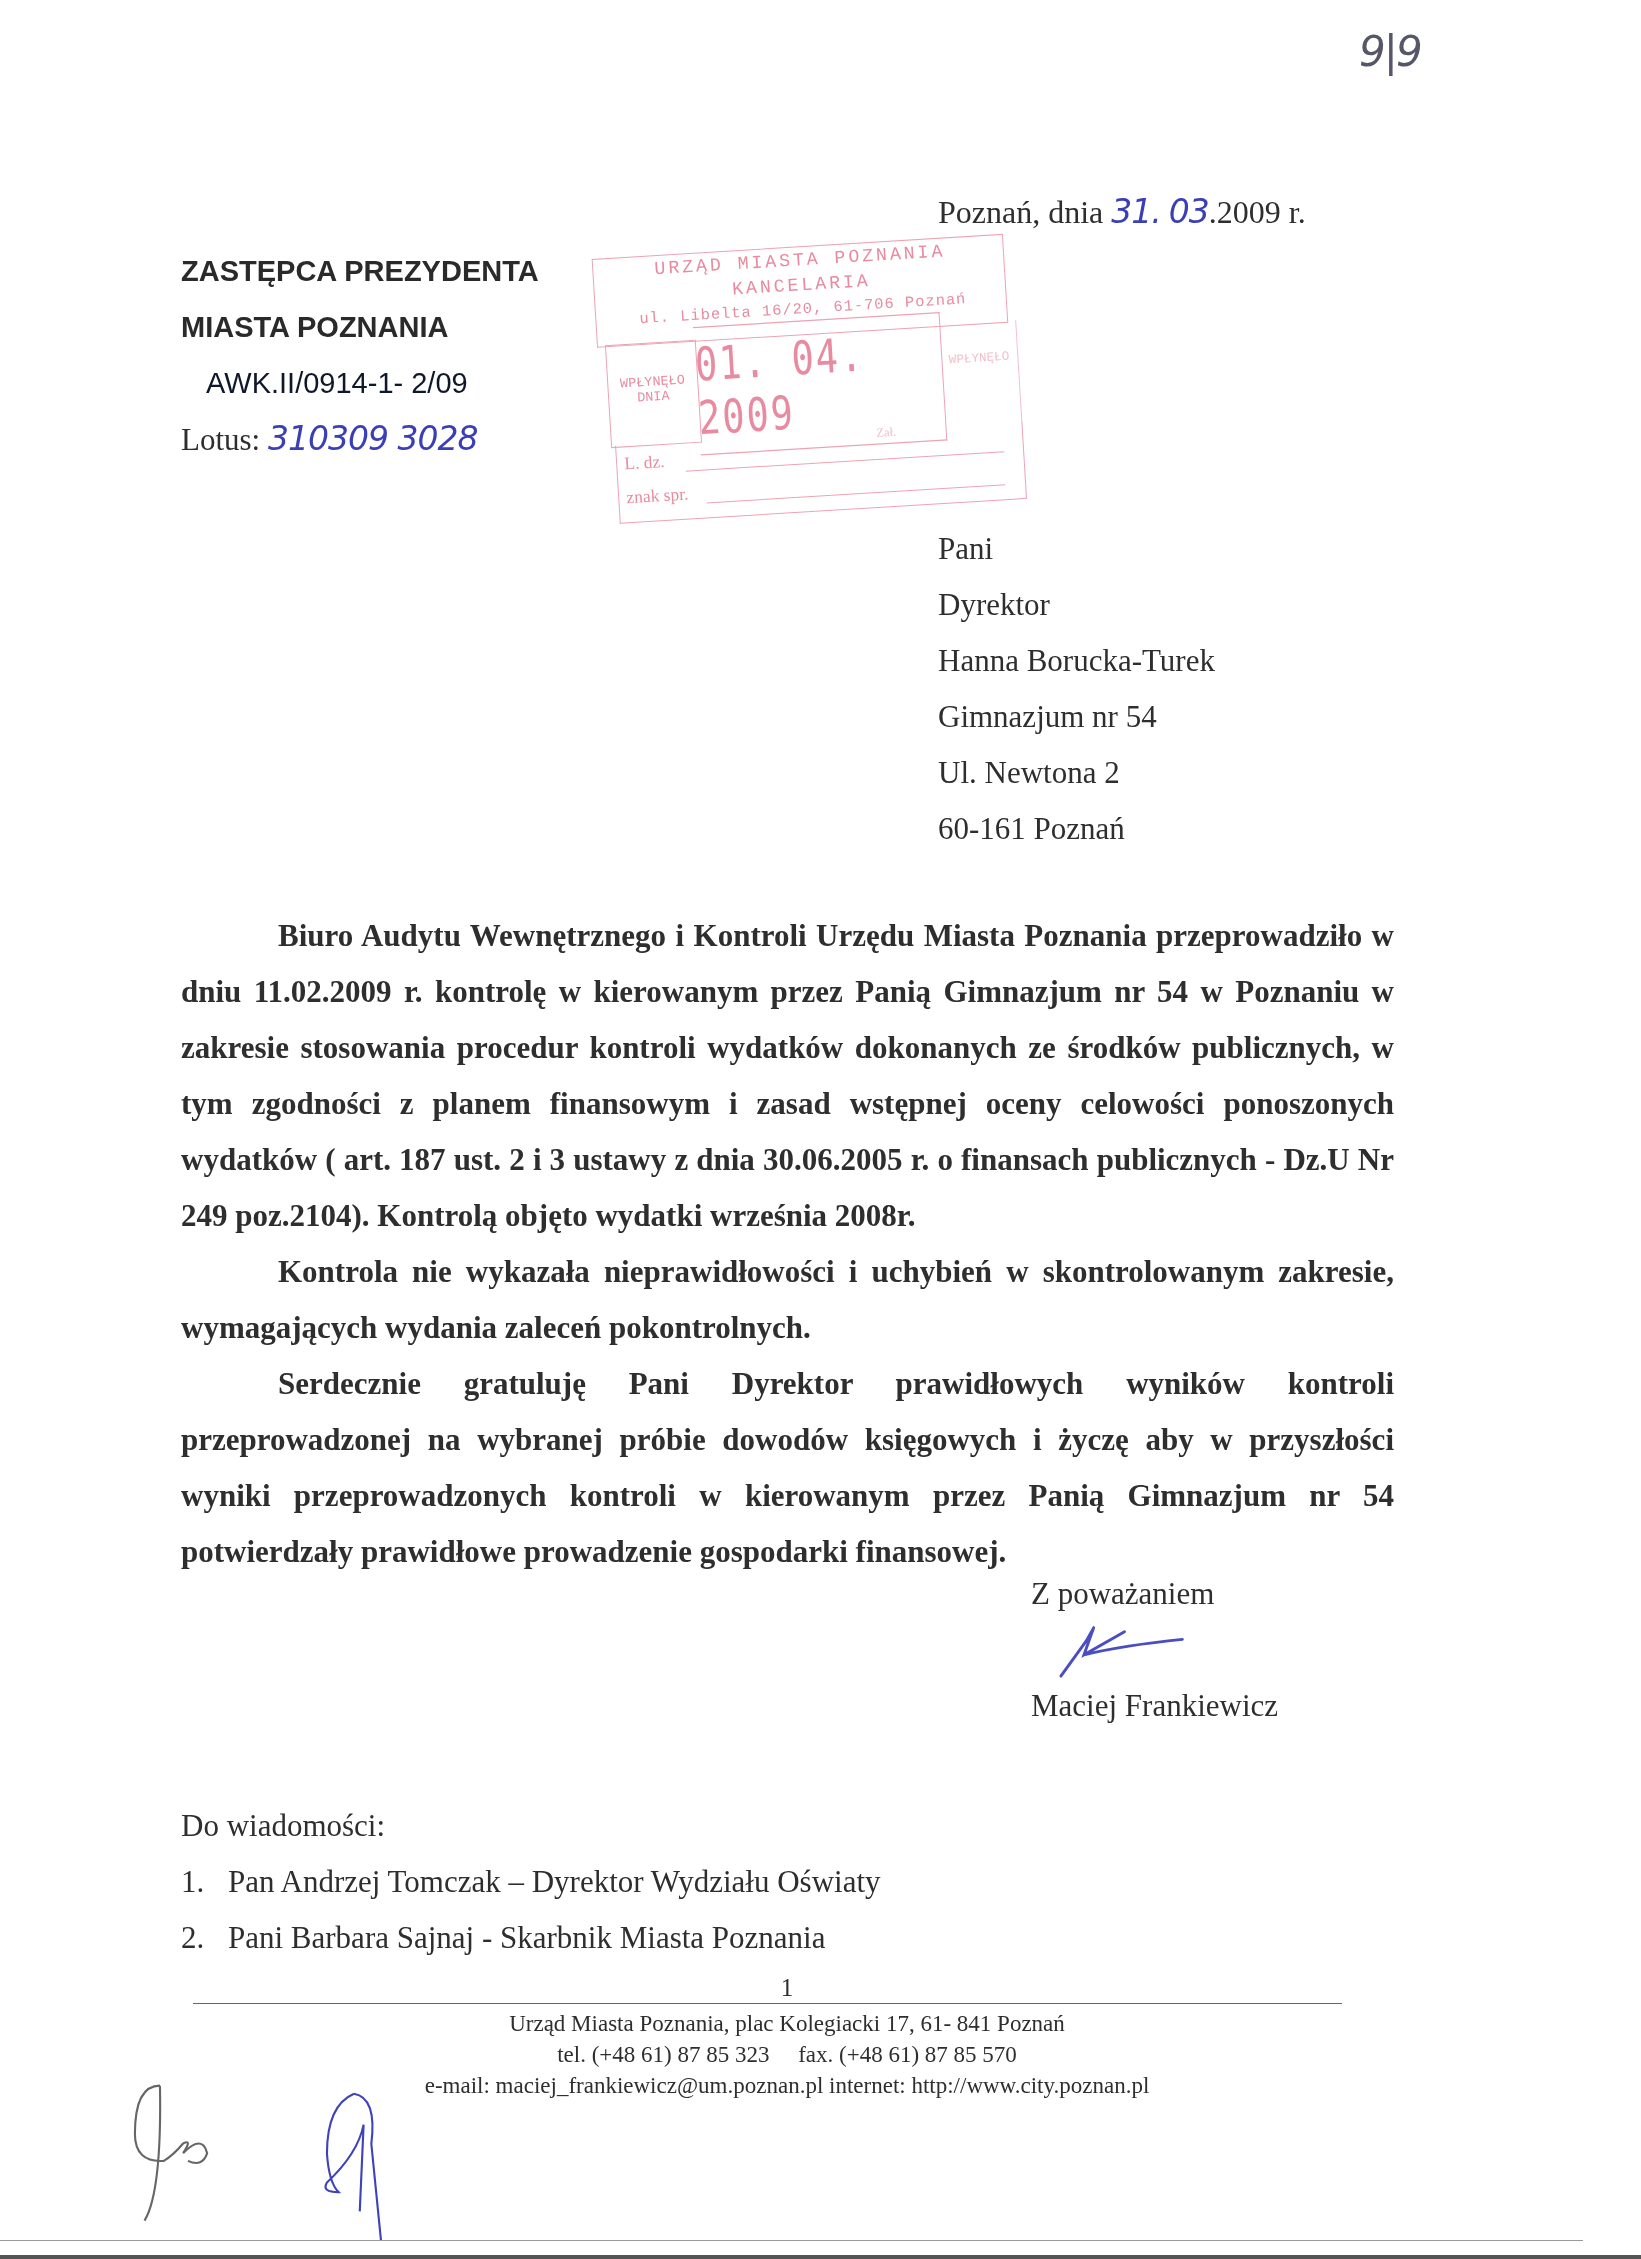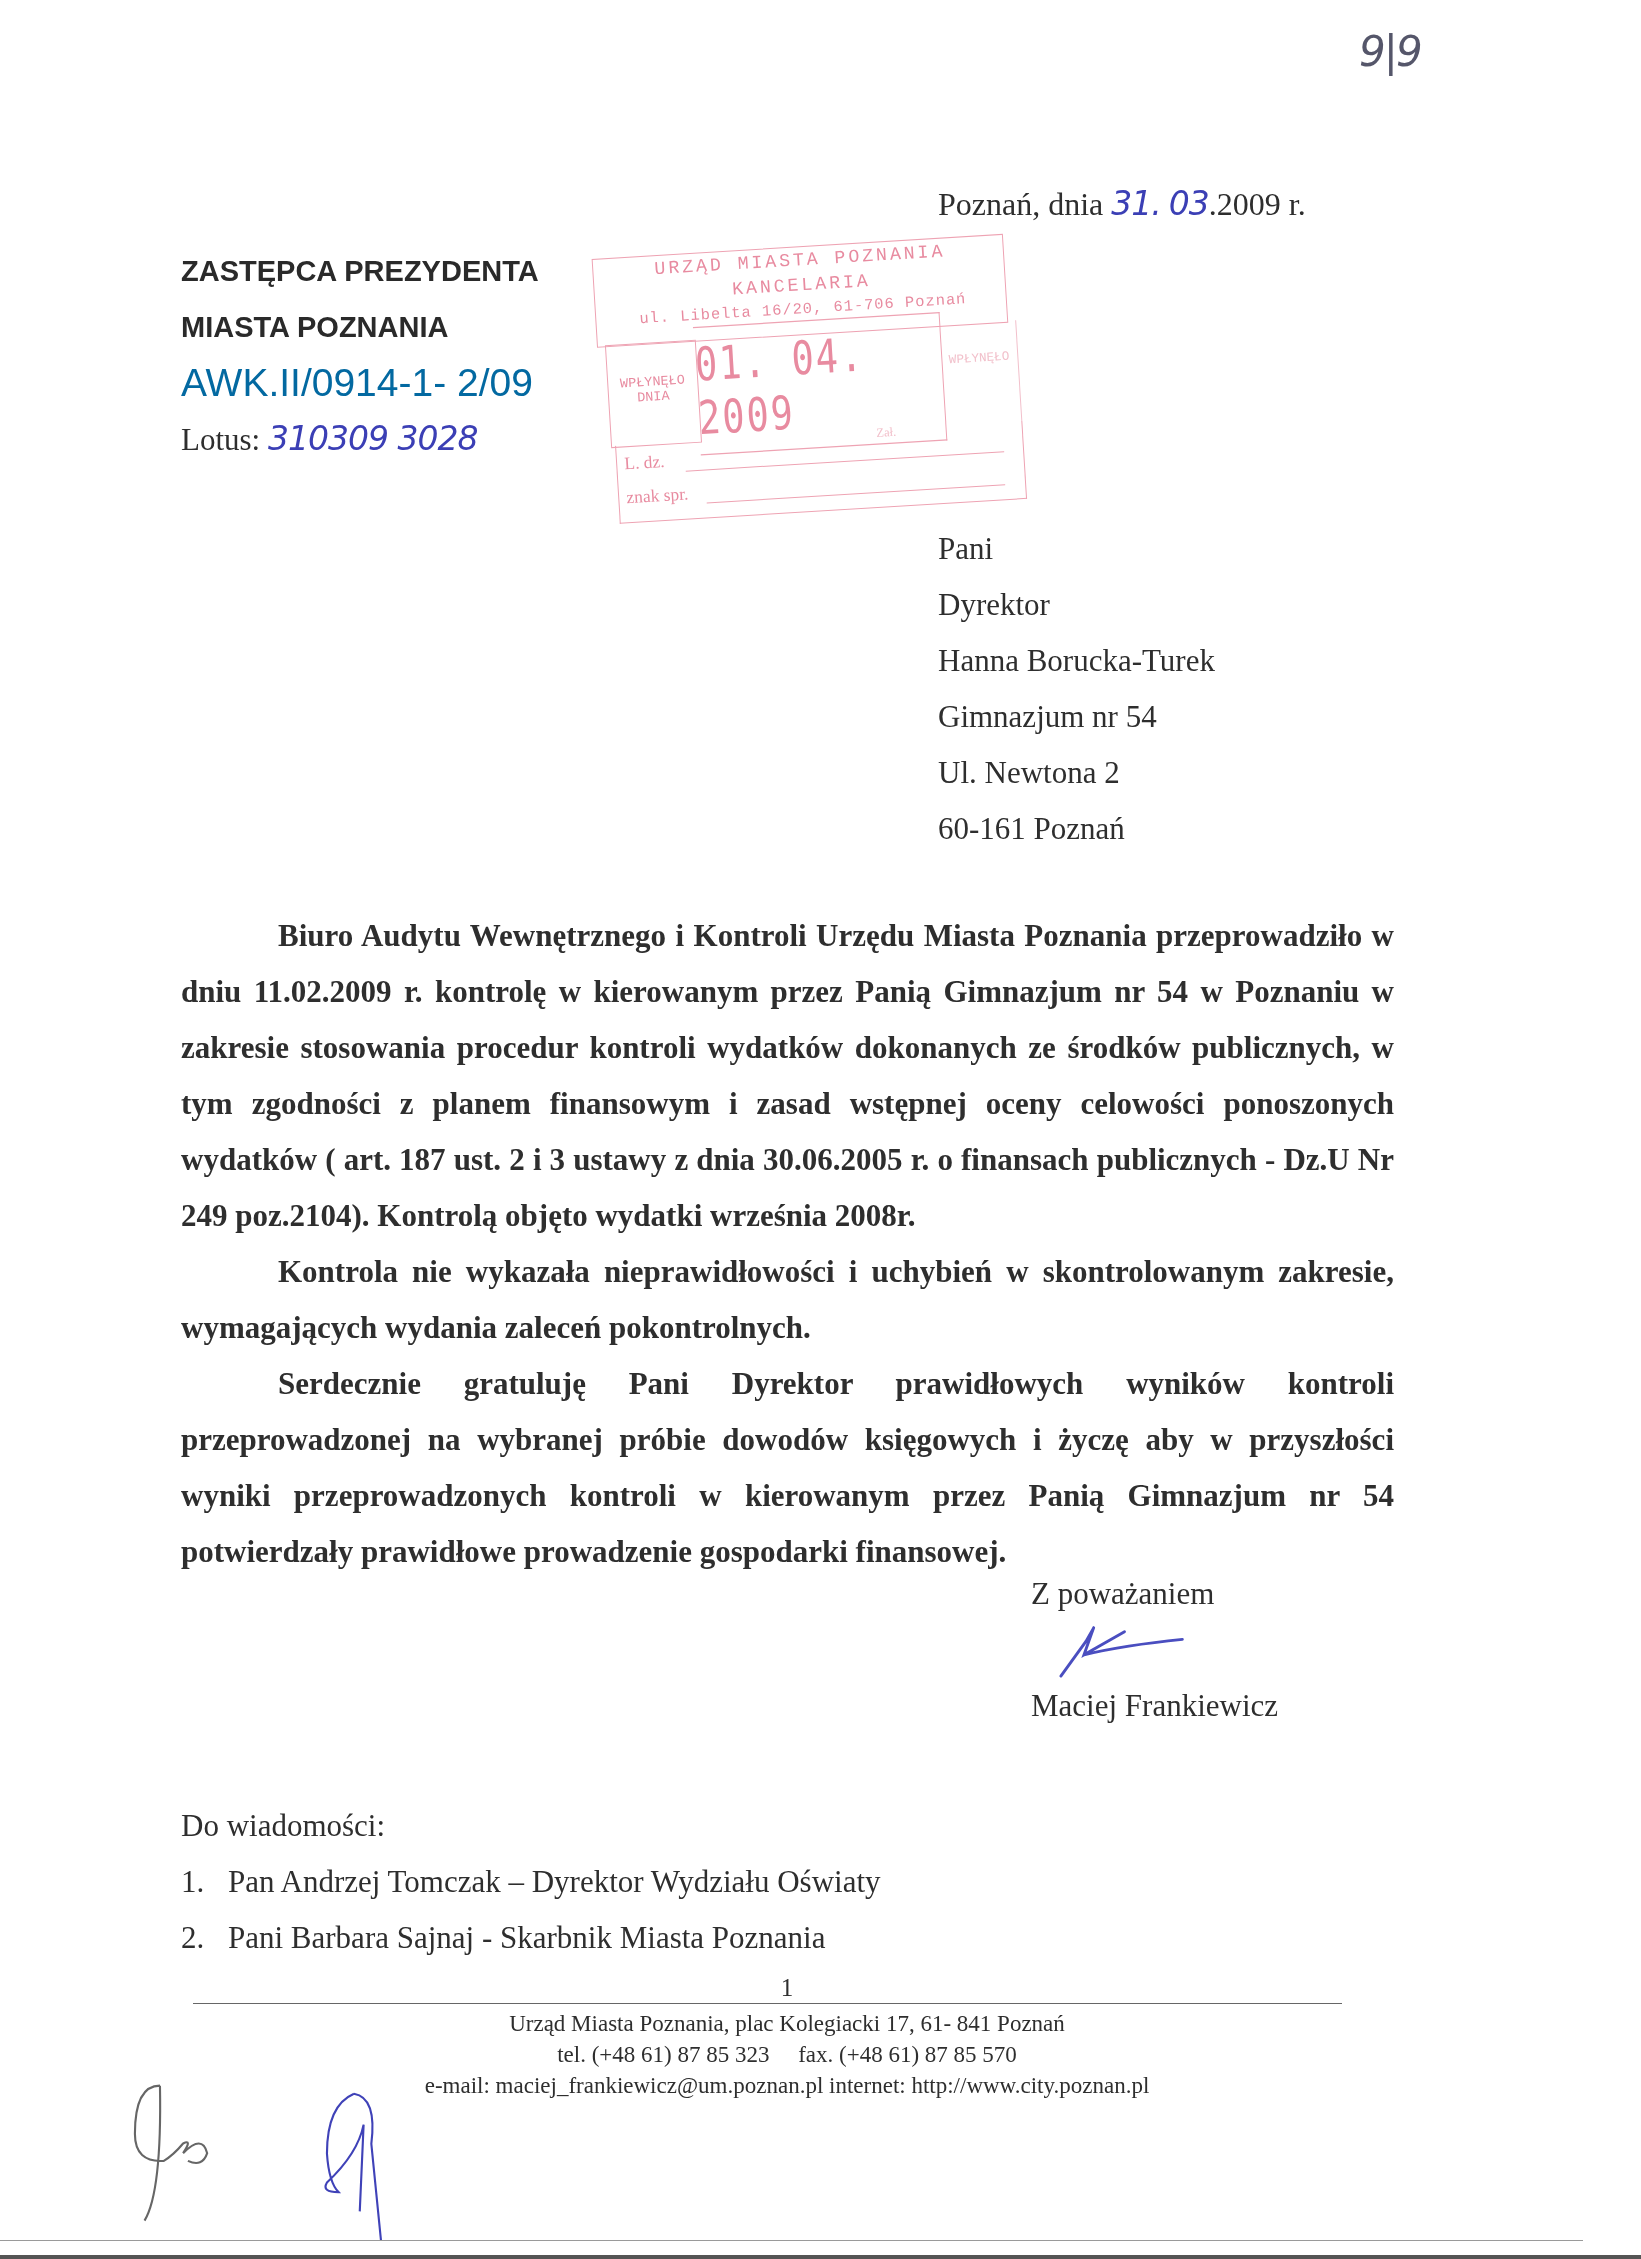--- a/index.html
+++ b/index.html
@@ -1,23 +1,23 @@
 <!DOCTYPE html>
 <html><head>
 <meta charset="utf-8">
 <style>
   html, body { margin:0; padding:0; }
   body { width:1641px; height:2259px; background:#ffffff; position:relative; overflow:hidden; font-family:"Liberation Serif", serif; color:#2e2e2e; }
   .abs { position:absolute; }
   .page-num-hand { left:1359px; top:27px; font-family:"DejaVu Sans", sans-serif; font-size:42px; color:#55566a; font-style:italic; letter-spacing:-1.9px; }
-  .date-line { left:938px; top:184px; font-size:32px; white-space:nowrap; }
+  .date-line { left:938px; top:192px; font-size:32px; white-space:nowrap; }
   .hand { font-family:"DejaVu Sans", sans-serif; font-style:italic; color:#3b3fb5; font-size:33px; letter-spacing:-1px; }
   .sender { left:181px; top:243px; font-family:"Liberation Sans", sans-serif; }
   .sender .bold { font-weight:bold; font-size:29px; line-height:56px; color:#2a2a2a; }
-  .sender .ref { font-size:39px; line-height:56px; color:#0369a1; }
+  .sender .ref { font-size:29px; line-height:56px; color:#0f172a;margin-left:25px; }
   .sender .lotus { font-family:"Liberation Serif", serif; font-size:31px; line-height:56px; }
   .stamp { left:591px; top:249px; width:415px; height:280px; color:#e88ba0; font-family:"Liberation Mono", monospace; transform:rotate(-3.5deg); transform-origin:top left; }
   .stamp .box-top { position:absolute; left:0; top:9.7px; width:410px; height:87px; border:1.9px solid #eea3b3; }
   .stamp .hdr { position:absolute; left:19.3px; width:377px; text-align:center; font-size:18.3px; letter-spacing:2.9px; }
   .stamp .row-mid { position:absolute; left:7.7px; top:97px; width:415px; height:101px; }
   .stamp .cell-l { position:absolute; left:0; top:0; width:89px; height:101px; border:1.9px solid #eea3b3; font-size:13.5px; text-align:center; }
   .stamp .cell-c { position:absolute; left:89px; top:0; width:246px; height:101px; border:1.9px solid #eea3b3; border-left:none; font-family:"DejaVu Sans Mono", monospace; font-size:37px; display:flex; align-items:center; justify-content:center; letter-spacing:1.9px; transform:scaleY(1.25); }
   .stamp .cell-r { position:absolute; left:335px; top:0; width:77px; height:101px; border-right:1.9px solid #f2c0cb; font-size:12.6px; color:#f2c0cb; text-align:center; padding-top:29px; box-sizing:border-box; }
   .stamp .bottom { position:absolute; left:11.6px; top:198px; width:406px; height:77px; border:1.9px solid #eea3b3; border-top:none; font-family:"Liberation Serif", serif; font-size:17.4px; }
   .stamp .line { position:absolute; height:0; border-top:1.9px solid #eea3b3; }

